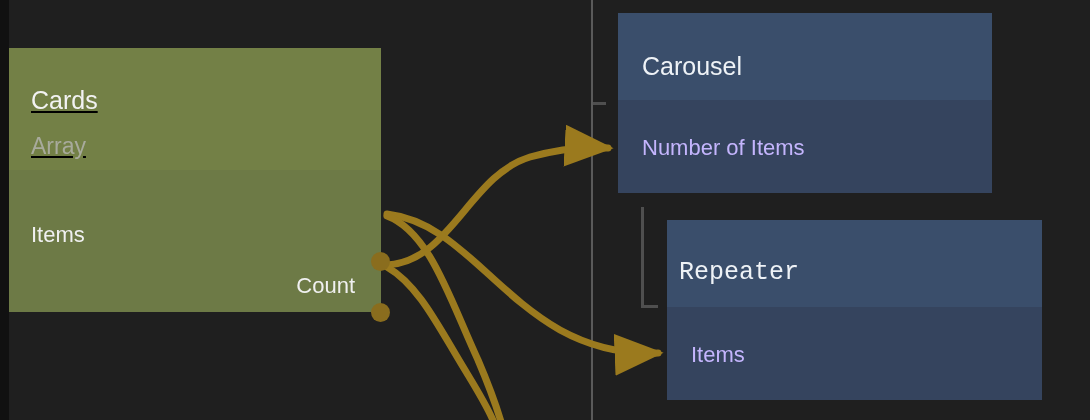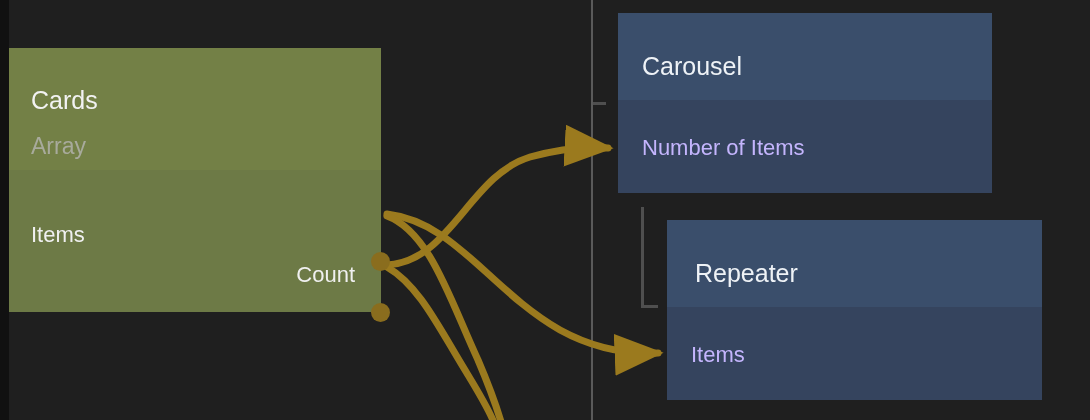--- a/index.html
+++ b/index.html
@@ -148,52 +148,52 @@
     <path d="M 387,265 C 450,262 470,175 530,157 C 565,147 590,147 608,148" fill="none" stroke="#9b7a1e" stroke-width="7" stroke-linecap="round" marker-end="url(#arrowhead)"></path>
 
     <path d="M 387,214 C 455,222 490,290 560,330 C 600,352 635,354 658,353" fill="none" stroke="#9b7a1e" stroke-width="7" stroke-linecap="round" marker-end="url(#arrowhead)"></path>
 
     <path d="M 387,216 C 430,232 450,300 478,360 C 490,388 497,408 502,425" fill="none" stroke="#9b7a1e" stroke-width="7" stroke-linecap="round"></path>
 
     <path d="M 387,267 C 420,286 440,330 468,375 C 482,398 490,412 495,425" fill="none" stroke="#9b7a1e" stroke-width="7" stroke-linecap="round"></path>
   </svg>
 
   <div class="node node-green" style="left:9px; top:48px; width:372px; height:264px;">
-    <div class="node-header" style="height:122px; padding:0 22px;">
+    <div class="node-header" style="height:122px; padding:0 22px;text-decoration:underline;">
       <div class="node-title" style="margin-top:26px;">Cards</div>
       <div class="node-subtitle" style="margin-top:17px;">Array</div>
     </div>
     <div class="node-body" style="height:142px;">
 
       <div class="port-row" style="left:22px; top:52px;">
         <span class="port-label">Items</span>
       </div>
 
-      <div class="port-row" style="right:26px; top:92px;">
+      <div class="port-row" style="right:26px; top:103px;">
         <span class="port-label">Count</span>
       </div>
     </div>
 
     <div class="port-dot" style="left:362px; top:204px;"></div>
     <div class="port-dot" style="left:362px; top:255px;"></div>
   </div>
 
   <div class="node node-blue" style="left:618px; top:13px; width:374px; height:180px;">
     <div class="node-header" style="height:87px; padding:0 24px;">
       <div class="node-title" style="margin-top:18px;">Carousel</div>
     </div>
     <div class="node-body" style="height:93px;">
       <div class="port-row" style="left:24px; top:35px;">
         <span class="port-label blue">Number of Items</span>
       </div>
     </div>
   </div>
 
   <div class="node node-blue" style="left:667px; top:220px; width:375px; height:180px;">
-    <div class="node-header" style="height:87px; padding:0 28px;">
+    <div class="node-header" style="height:87px; padding:0 12px;font-family:Liberation Mono, monospace;">
       <div class="node-title" style="margin-top:18px;">Repeater</div>
     </div>
     <div class="node-body" style="height:93px;">
       <div class="port-row" style="left:24px; top:35px;">
         <span class="port-label blue">Items</span>
       </div>
     </div>
   </div>
 
 </div>

